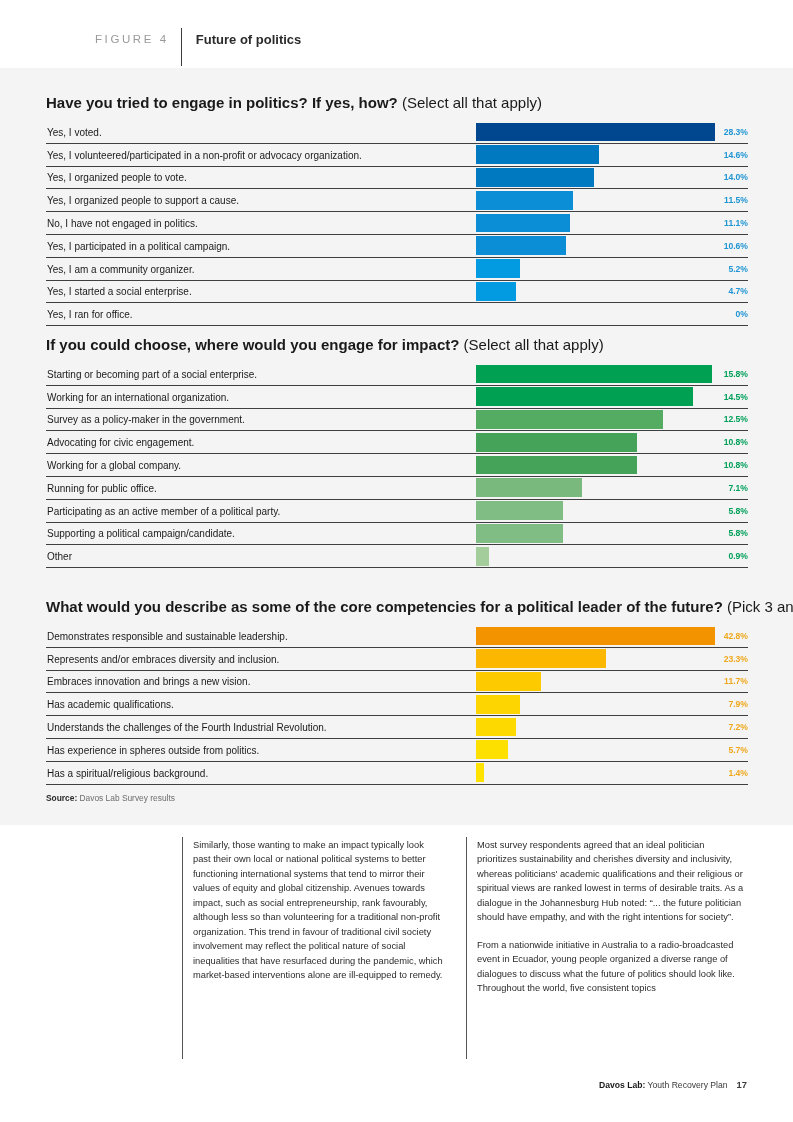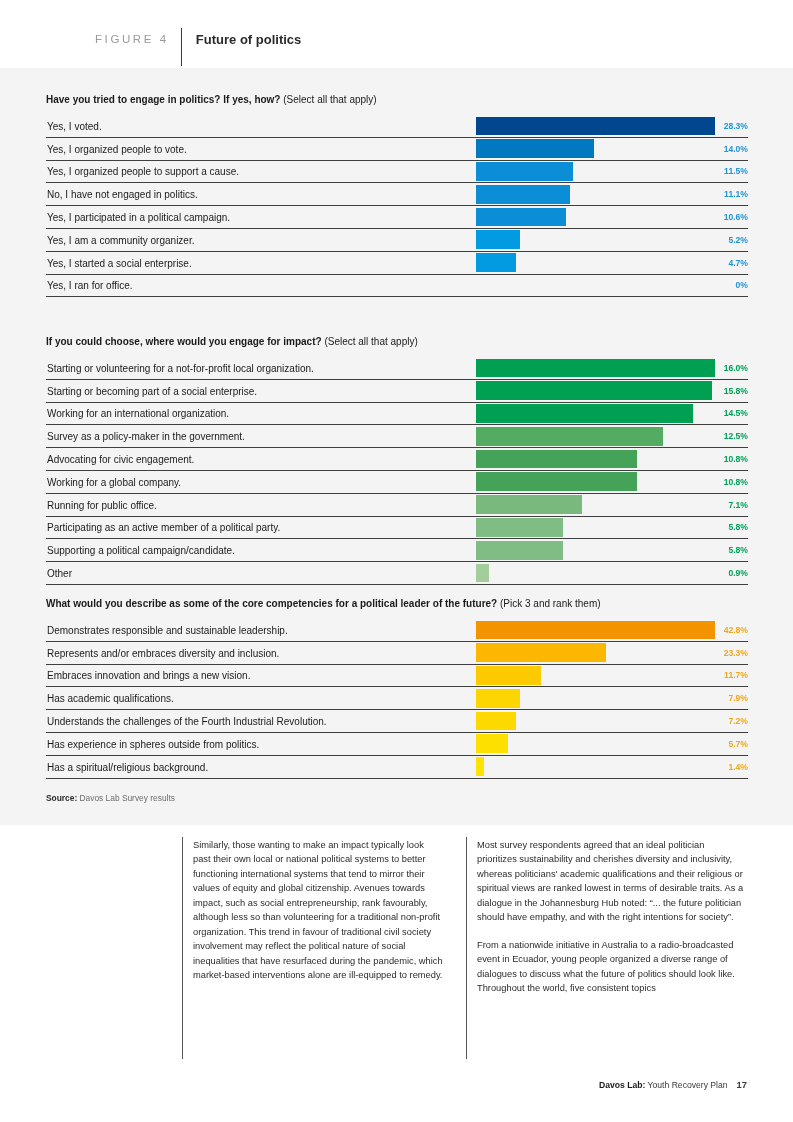--- a/index.html
+++ b/index.html
@@ -36,21 +36,21 @@
 
   
   .panel{
     position:absolute; left:0; top:68px; width:793px; height:757px;
     background:#f4f4f4;
   }
 
   .chart-block{ position:absolute; left:46px; width:702px; }
 
   .chart-question{
-    font-size:10px; color:#1a1a1a; font-weight:700;
+    font-size:15px; color:#1a1a1a; font-weight:700;
     margin-bottom:9px; line-height:1.2; white-space:nowrap;
   }
   .chart-question .q-sub{ font-weight:400; }
 
   .rows{ position:relative; width:702px; }
 
   .row{
     position:relative;
     height:21.8px;
     border-bottom:1.1px solid #3f3f3f;
@@ -119,20 +119,27 @@
     </div>
     <div class="rows">
         <div class="row">
           <div class="row-label">Yes, I voted.</div>
           <div class="bar-track">
             <div class="bar" style="width: 239px; background: rgb(0, 71, 143);"></div>
           </div>
           <div class="row-value" style="color: rgb(33, 150, 211);">28.3%</div>
         </div>
         <div class="row">
+          <div class="row-label">Yes, I volunteered/participated in a non-profit or advocacy organization.</div>
+          <div class="bar-track">
+            <div class="bar" style="width: 123.3px; background: rgb(0, 121, 193);"></div>
+          </div>
+          <div class="row-value" style="color: rgb(33, 150, 211);">14.6%</div>
+        </div>
+        <div class="row">
           <div class="row-label">Yes, I organized people to vote.</div>
           <div class="bar-track">
             <div class="bar" style="width: 118.23px; background: rgb(0, 121, 193);"></div>
           </div>
           <div class="row-value" style="color: rgb(33, 150, 211);">14.0%</div>
         </div>
         <div class="row">
           <div class="row-label">Yes, I organized people to support a cause.</div>
           <div class="bar-track">
             <div class="bar" style="width: 97.12px; background: rgb(11, 142, 214);"></div>
@@ -175,27 +182,20 @@
       </div>
   </div>
 
   <div class="chart-block" id="chart-1" style="top:268px;">
     <div class="chart-question">
       <span>If you could choose, where would you engage for impact?</span>
       <span class="q-sub">(Select all that apply)</span>
     </div>
     <div class="rows">
         <div class="row">
-          <div class="row-label">Starting or volunteering for a not-for-profit local organization.</div>
-          <div class="bar-track">
-            <div class="bar" style="width: 239px; background: rgb(0, 160, 82);"></div>
-          </div>
-          <div class="row-value" style="color: rgb(0, 160, 90);">16.0%</div>
-        </div>
-        <div class="row">
           <div class="row-label">Starting or becoming part of a social enterprise.</div>
           <div class="bar-track">
             <div class="bar" style="width: 236.01px; background: rgb(0, 160, 82);"></div>
           </div>
           <div class="row-value" style="color: rgb(0, 160, 90);">15.8%</div>
         </div>
         <div class="row">
           <div class="row-label">Working for an international organization.</div>
           <div class="bar-track">
             <div class="bar" style="width: 216.59px; background: rgb(0, 160, 82);"></div>

